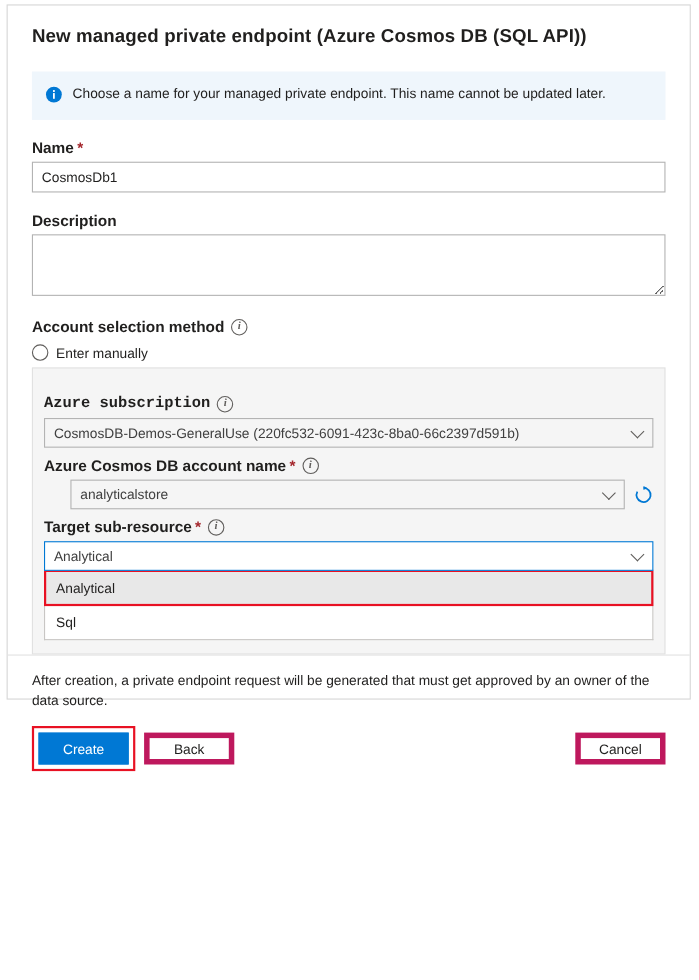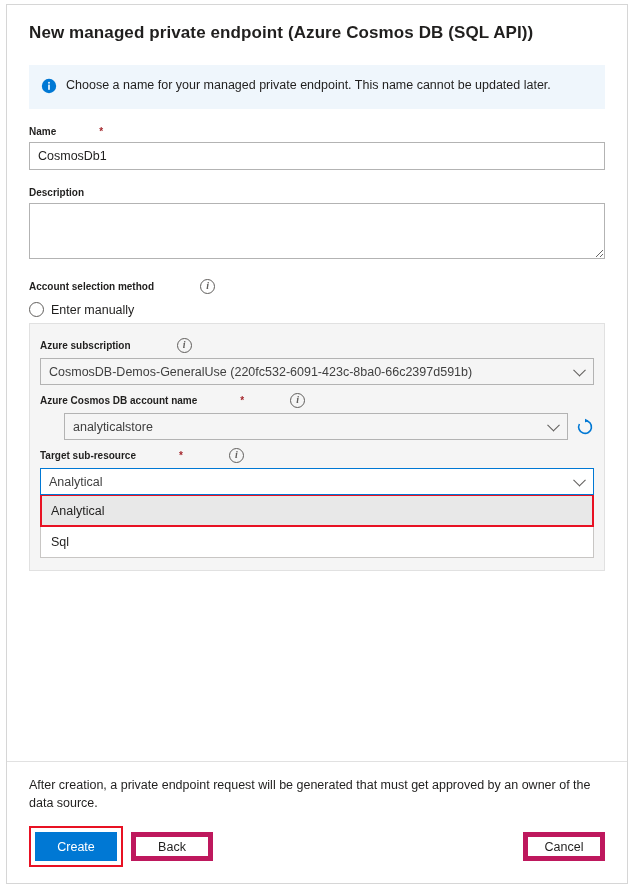--- a/index.html
+++ b/index.html
@@ -14,21 +14,21 @@
     font-size: 12.5px;
     color: #201f1e;
     position: relative;
     overflow: hidden;
   }
   .panel {
     position: absolute;
     left: 6px;
     top: 4px;
     width: 622px;
-    height: 880px;
+    height: 632px;
     background: #ffffff;
     border: 1px solid #d6d6d6;
     box-sizing: border-box;
     display: flex;
     flex-direction: column;
   }
   .panel-title {
     font-size: 17px;
     font-weight: 600;
     color: #201f1e;
@@ -52,28 +52,27 @@
     flex: 0 0 auto;
     margin-right: 9px;
     margin-top: 1px;
   }
   .info-text {
     font-size: 12.5px;
     line-height: 17px;
     color: #201f1e;
   }
   .field-label {
-    font-size: 10px;
+    font-size: 14px;
     font-weight: 600;
     color: #201f1e;
     margin-top: 17px;
     margin-bottom: 5px;
     display: flex;
     align-items: center;
-    gap: 40px;
   }
   .req {
     color: #a4262c;
     margin-left: 3px;
     font-weight: 600;
   }
   .info-circle {
     display: inline-block;
     width: 13px;
     height: 13px;
@@ -164,21 +163,22 @@
     background: #f5f5f5;
     border: 1px solid #e1e1e1;
     box-sizing: border-box;
     padding: 8px 10px 12px 10px;
     margin-top: 2px;
   }
   .group-box .field-label {
     margin-top: 8px;
   }
   .group-box .field-label:first-child {
-    margin-top: 6px;
+    margin-top: 16px;
+    font-family: Liberation Mono, monospace;
   }
   .select-wrap {
     position: relative;
     width: 100%;
   }
   .select-box {
     width: 100%;
     height: 27px;
     box-sizing: border-box;
     border: 1px solid #b3b3b3;

